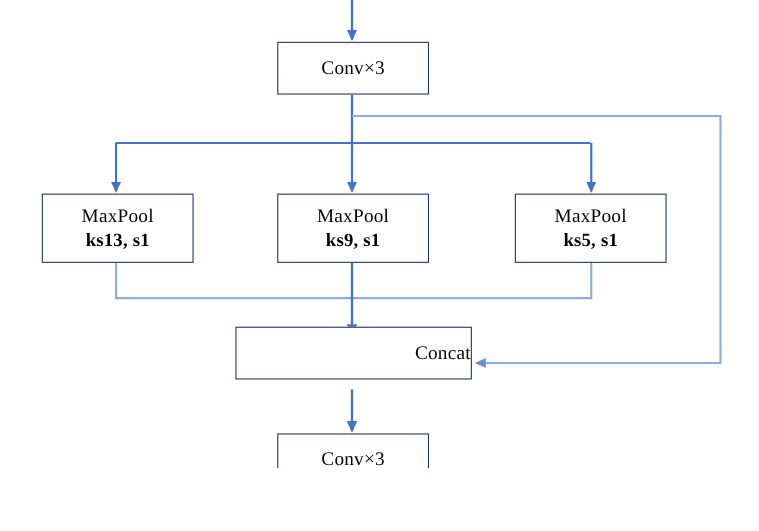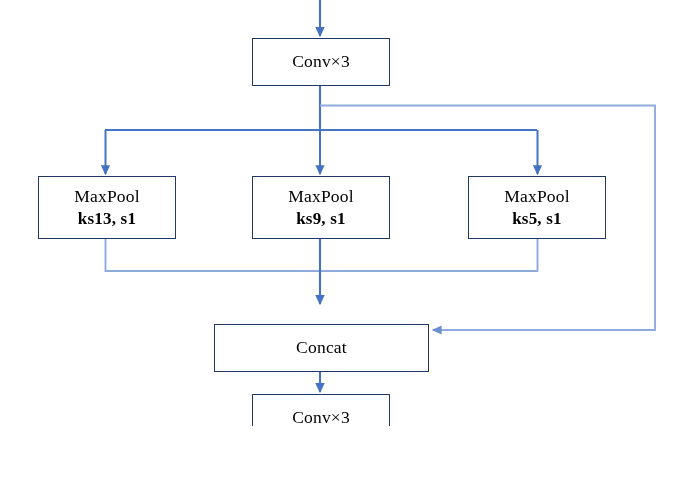--- a/index.html
+++ b/index.html
@@ -102,21 +102,21 @@
   <div class="node-box" style="left:252px; top:176px; width:138px; height:63px;">
     <span class="node-line">MaxPool</span>
     <span class="node-line sub">ks9, s1</span>
   </div>
 
   <div class="node-box" style="left:468px; top:176px; width:138px; height:63px;">
     <span class="node-line">MaxPool</span>
     <span class="node-line sub">ks5, s1</span>
   </div>
 
-  <div class="node-box" style="left:214px; top:324px; width:215px; height:48px;">
+  <div class="node-box" style="left:214px; top:297px; width:215px; height:48px;align-items:flex-end;">
     <span class="node-line">Concat</span>
   </div>
 
   <div class="node-box" style="left:252px; top:394px; width:138px; height:48px;">
     <span class="node-line">Conv×3</span>
   </div>
 
 </div>
 
 </body></html>

